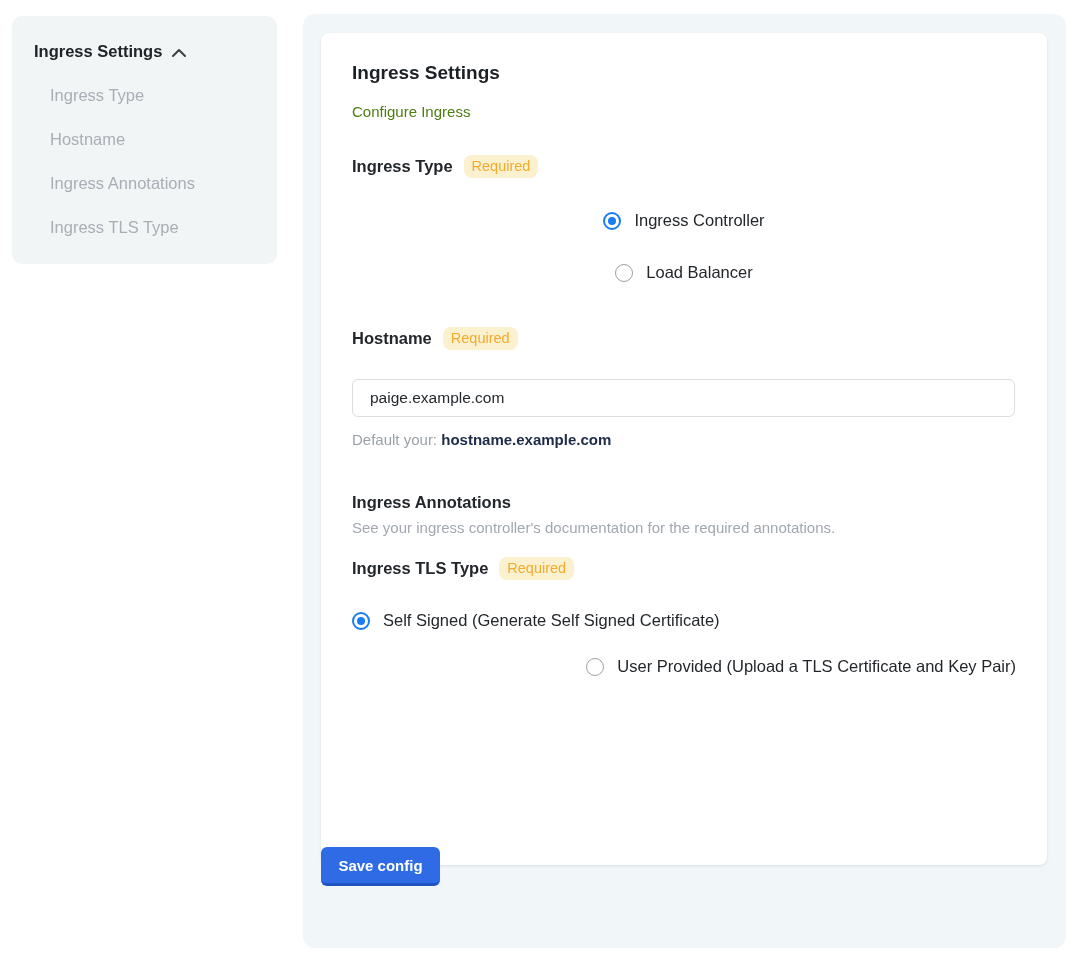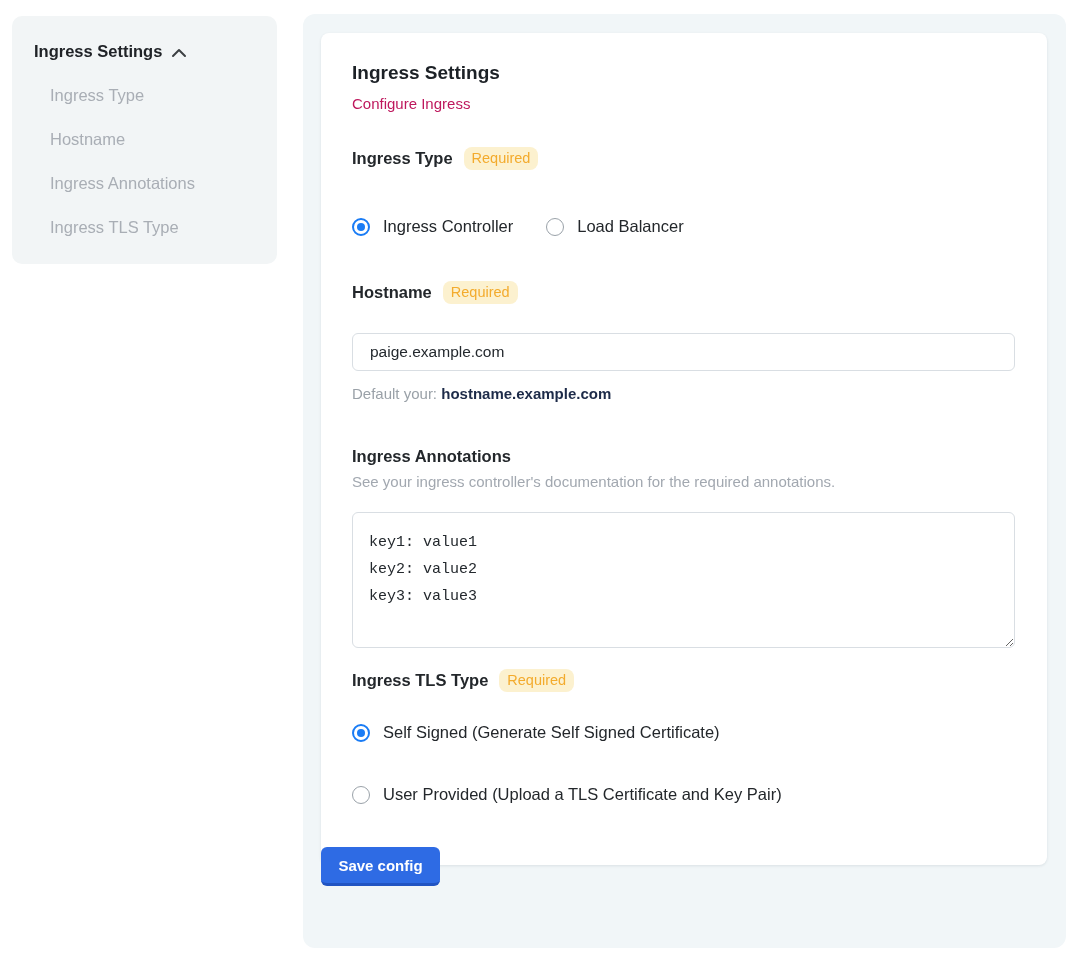--- a/index.html
+++ b/index.html
@@ -45,43 +45,43 @@
     position: absolute;
     left: 18px; top: 19px;
     width: 726px; height: 832px;
     background: #ffffff;
     border-radius: 8px;
     box-shadow: 0 1px 3px rgba(20,40,60,0.10);
     padding: 29px 31px 0 31px;
     overflow: hidden;
   }
   .card-title { font-size: 19px; font-weight: 700; color: #1c2126; }
-  .card-subtitle { margin-top: 11px; font-size: 15px; color: #be185d; }
+  .card-subtitle { margin-top: 19px; font-size: 15px; color: #4d7c0f; }
 
   .section-head { display: flex; align-items: center; gap: 11px; }
   .section-label { font-size: 16.5px; font-weight: 700; color: #23272b; }
   .badge {
     background: #fcf1cf;
     color: #f3ab2d;
     font-size: 14.5px;
     padding: 3px 8px 4px 8px;
     border-radius: 8px;
   }
   .section-desc { margin-top: 7px; font-size: 15px; color: #a2a8b0; }
 
   .mt-section1 { margin-top: 35px; }
-  .mt-radios   { margin-top: 47px; }
+  .mt-radios   { margin-top: 33px; flex-direction: column; }
   .mt-section2 { margin-top: 45px; }
   .mt-input    { margin-top: 29px; }
   .mt-default  { margin-top: 14px; }
   .mt-section3 { margin-top: 45px; }
   .mt-textarea { margin-top: 22px; }
   .mt-section4 { margin-top: 21px; }
   .mt-tls1     { margin-top: 31px; }
-  .mt-tls2     { margin-top: 43px; }
+  .mt-tls2     { margin-top: 27px; justify-content: flex-end; }
 
   
   .radio-row { display: flex; align-items: center; gap: 33px; }
   .radio-opt { display: flex; align-items: center; gap: 13px; cursor: pointer; }
   .radio-label { font-size: 16.5px; color: #23272b; }
   .radio {
     width: 18px; height: 18px; border-radius: 50%;
     background: #ffffff;
     flex: 0 0 auto;
     position: relative;
@@ -192,23 +192,20 @@
 
     <div class="default-line mt-default">
       <span>Default your: </span><b>hostname.example.com</b>
     </div>
 
     <div class="section-head mt-section3">
       <span class="section-label">Ingress Annotations</span>
     </div>
     <div class="section-desc">See your ingress controller's documentation for the required annotations.</div>
 
-    <textarea class="annotations-textarea mt-textarea" style="">key1: value1
-key2: value2
-key3: value3</textarea>
 
     <div class="section-head mt-section4">
       <span class="section-label">Ingress TLS Type</span>
       <span class="badge">Required</span>
     </div>
 
     <label class="radio-opt mt-tls1">
       <span class="radio checked"></span>
       <span class="radio-label">Self Signed (Generate Self Signed Certificate)</span>
     </label>

